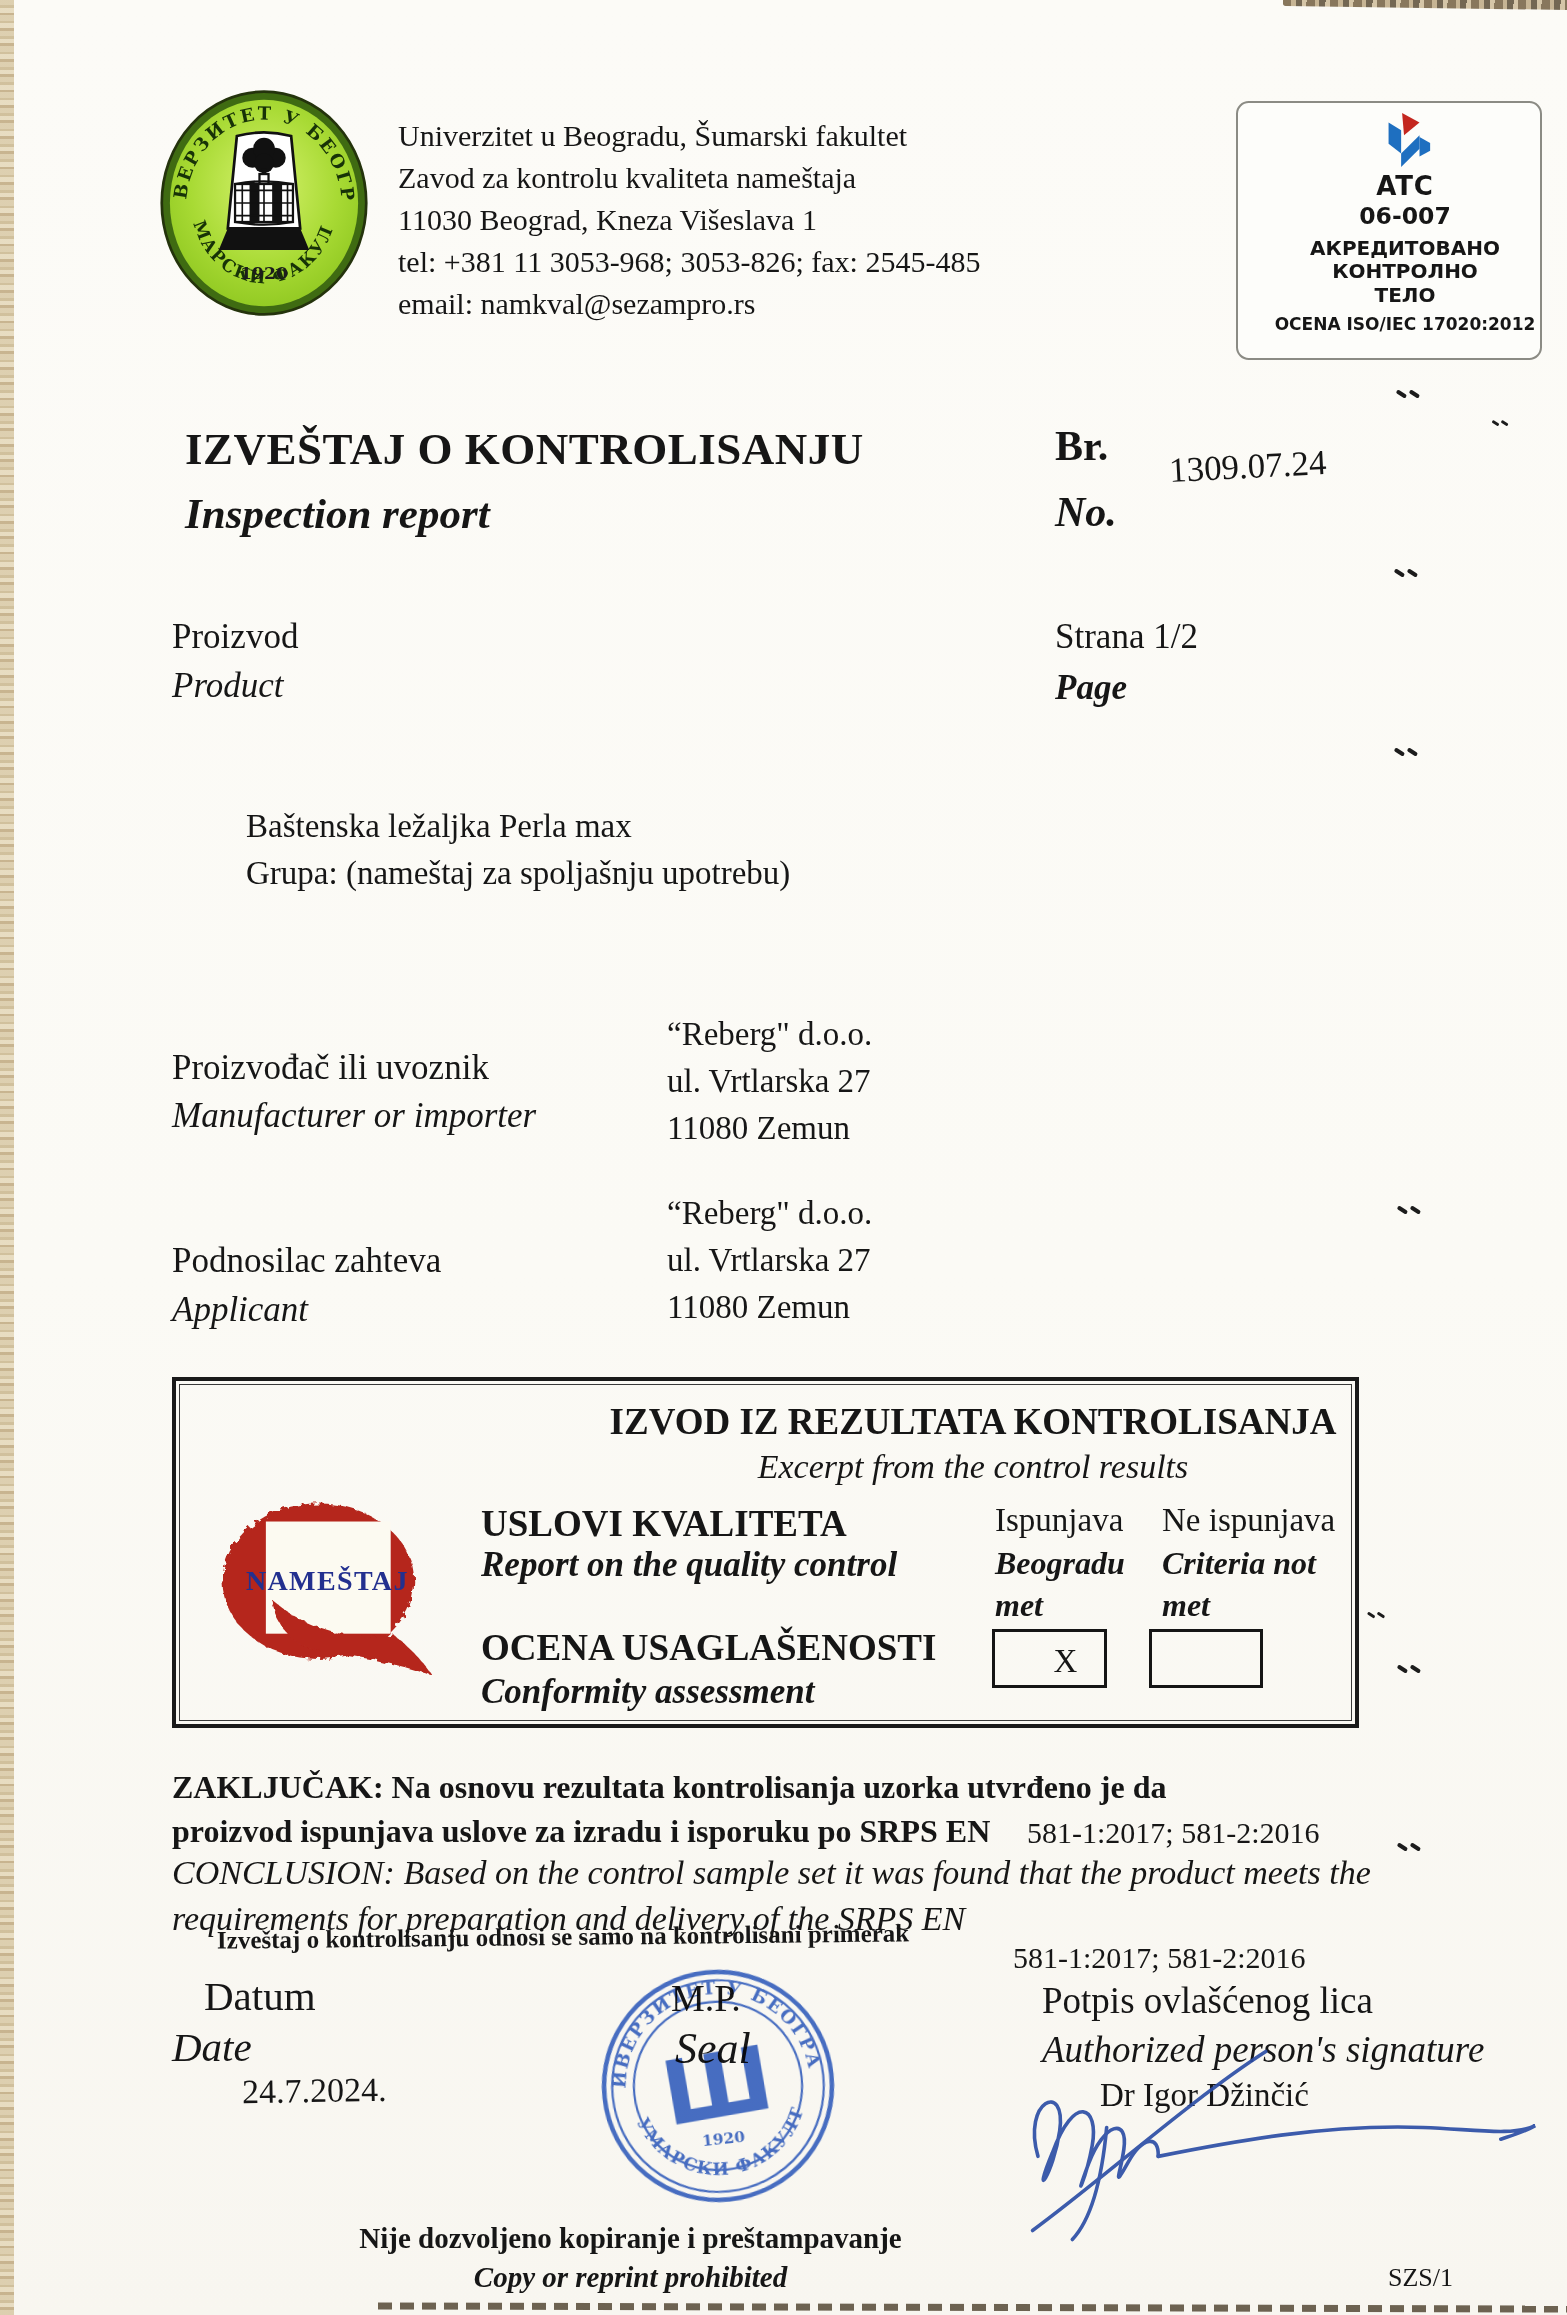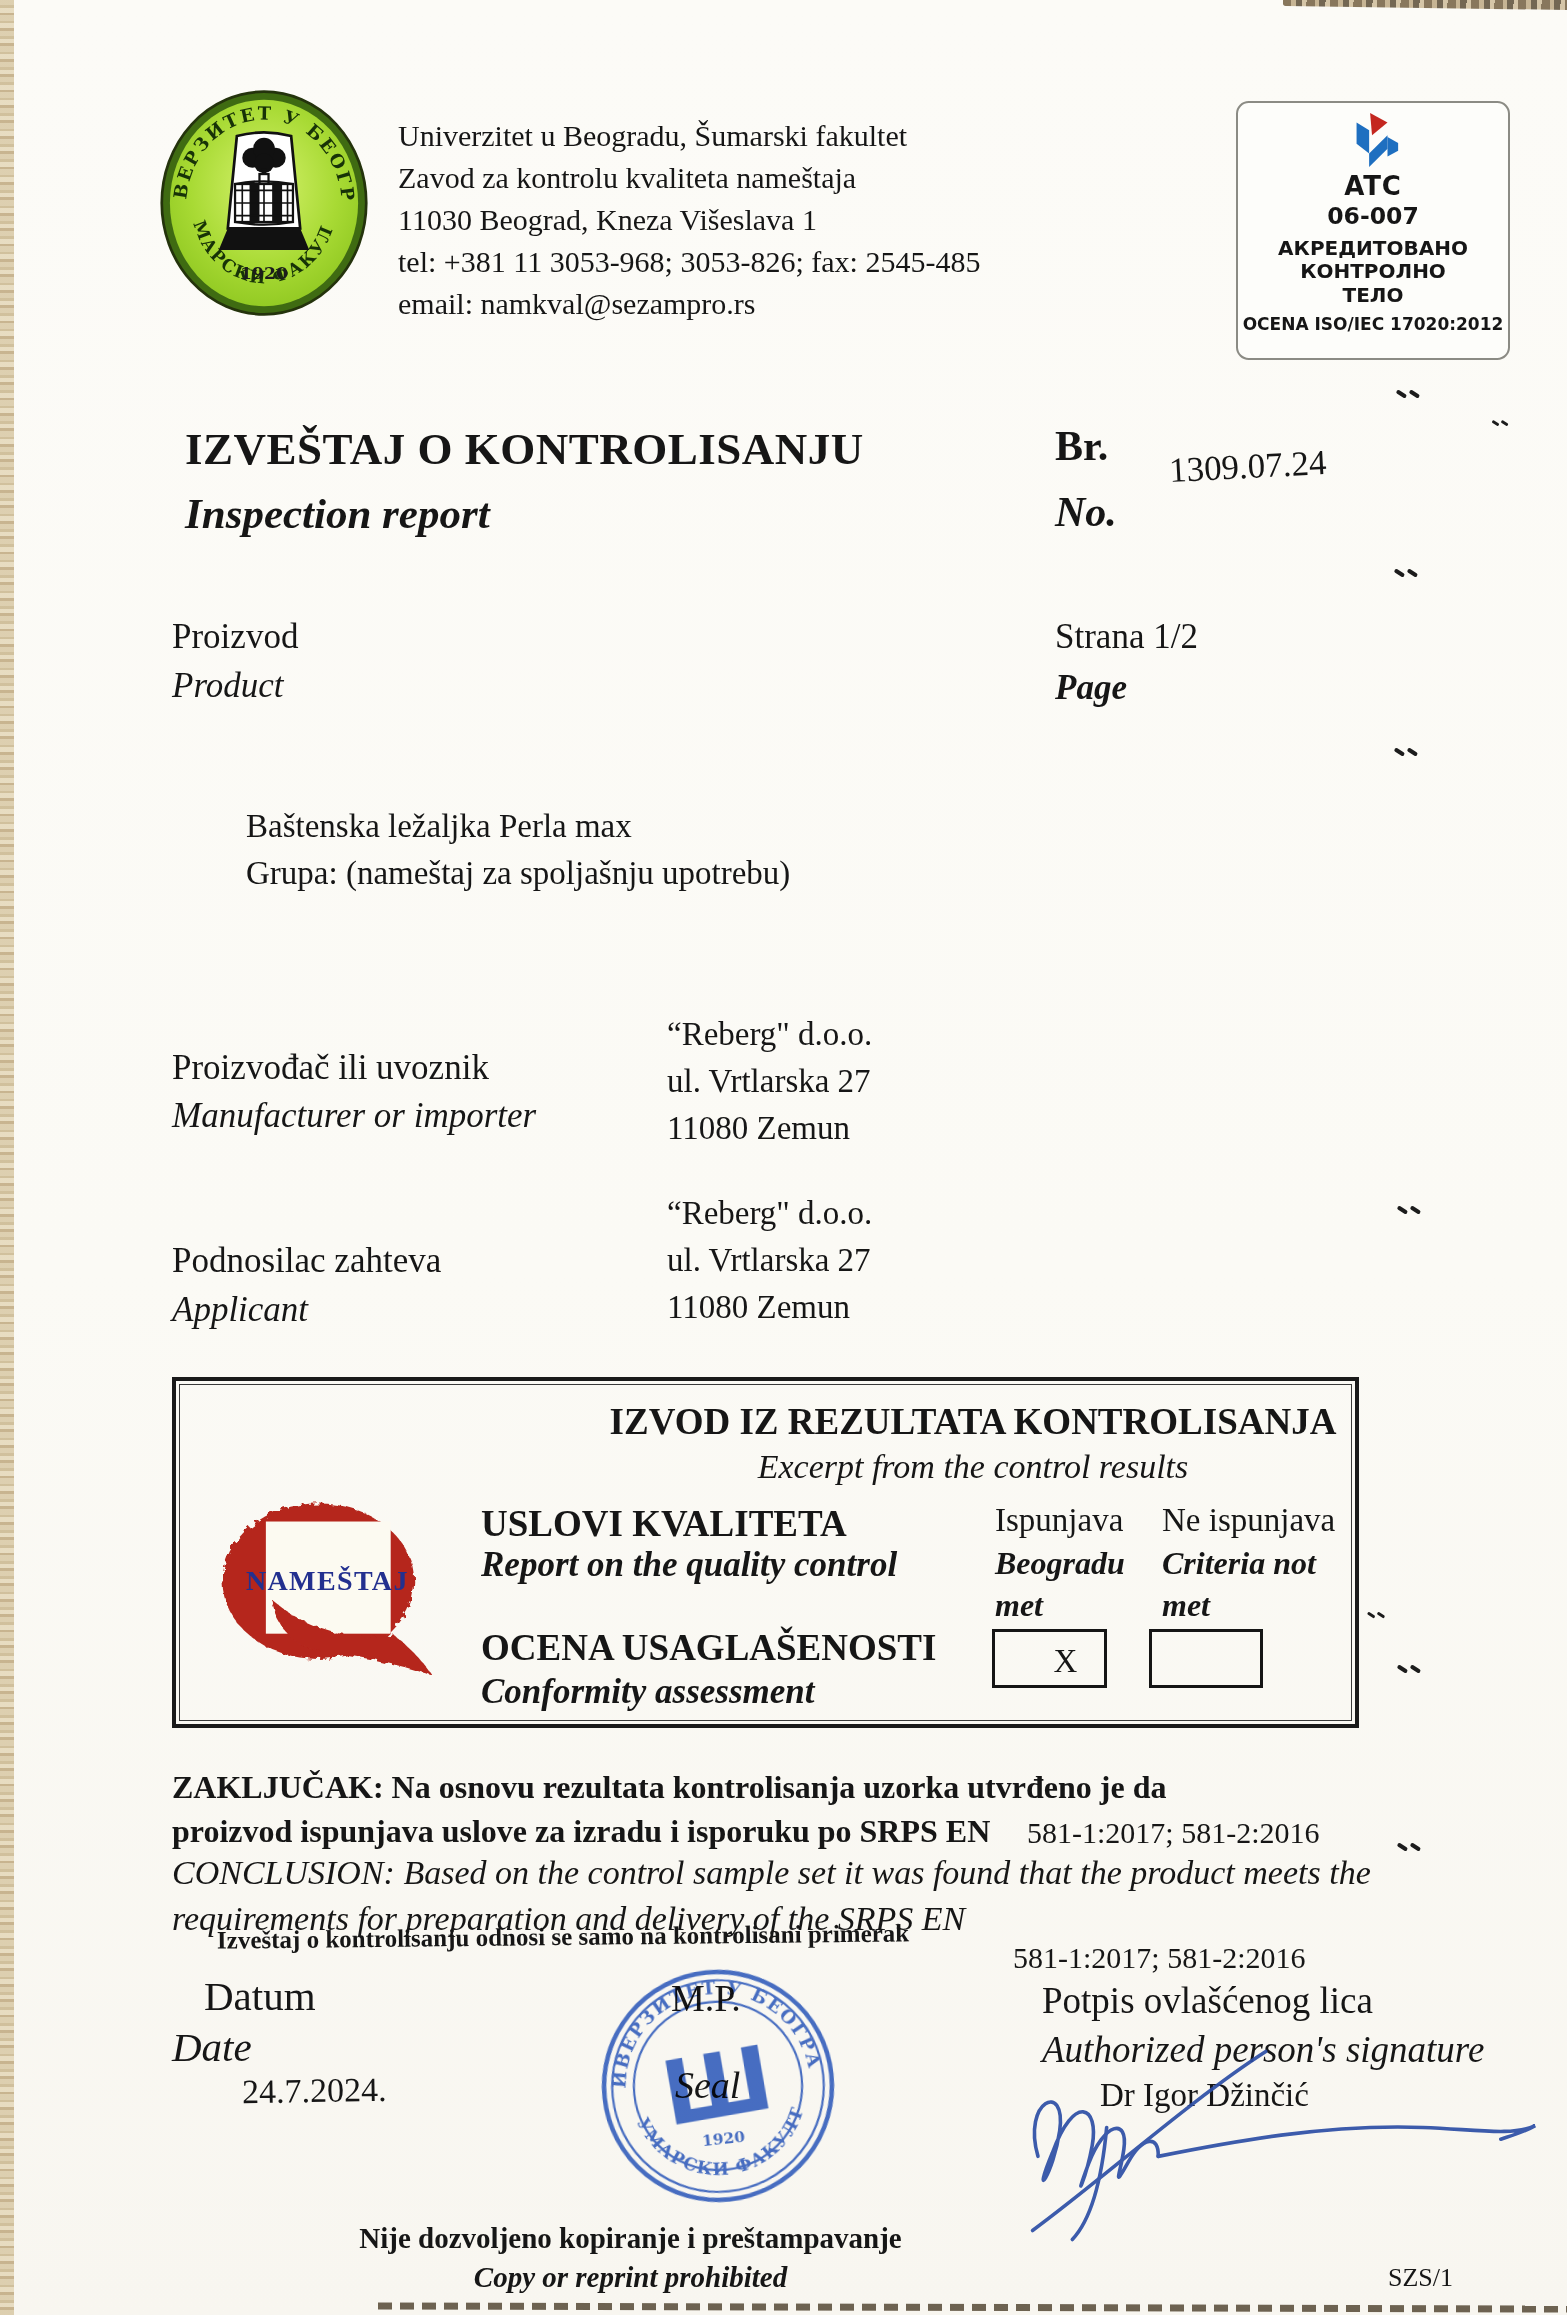--- a/index.html
+++ b/index.html
@@ -33,20 +33,21 @@
   .dmark{position:absolute;width:25px;height:11px;}
   .dmark i{position:absolute;top:2.7px;width:11px;height:3.6px;background:#1c1c1c;transform:rotate(33deg);border-radius:1.8px;display:block;}
   .dmark i:last-child{left:12.7px;}
   
   .org-lines{left:398px;top:115px;font-size:30px;line-height:42px;}
   .atc-card{
     left:1236px;top:101px;width:270px;height:255px;
     background:#fdfdfa;border:2.3px solid #8b8b84;border-radius:12.7px;
     display:flex;flex-direction:column;align-items:center;text-align:center;
     font-family:"DejaVu Sans","Liberation Sans",sans-serif;
+    padding-left:32px;
   }
   .atc-name{font-size:26px;font-weight:bold;letter-spacing:0.9px;margin-top:1.8px;}
   .atc-num{font-size:23.5px;font-weight:bold;margin-top:0.9px;}
   .atc-cyr{font-size:20px;font-weight:bold;line-height:23.5px;margin-top:7.2px;}
   .atc-std{font-size:17px;font-weight:bold;margin-top:6.3px;}
   
   .doc-title{left:185px;top:423px;font-size:45px;font-weight:bold;letter-spacing:0.5px;}
   .doc-title-en{left:185px;top:489px;font-size:43px;font-weight:bold;font-style:italic;}
   .no-sr{left:1055px;top:422px;font-size:42px;font-weight:bold;}
   .no-en{left:1055px;top:488px;font-size:42px;font-weight:bold;font-style:italic;}
@@ -264,21 +265,21 @@
   <div class="abs t c-en" style="left:172px;top:1854px;">CONCLUSION: Based on the control sample set it was found that the product meets the</div>
   <div class="abs t c-en" style="left:172px;top:1900px;">requirements for preparation and delivery of the SRPS EN</div>
   <div class="abs t c-std" style="left:1013px;top:1941px;">581-1:2017; 581-2:2016</div>
   <div class="abs t c-note" style="left:217px;top:1923px;">Izveštaj o kontrolisanju odnosi se samo na kontrolisani primerak</div>
 
   <div class="abs t big" style="left:172px;top:1972px;margin-left:32px;">Datum</div>
   <div class="abs t big it" style="left:172px;top:2023px;">Date</div>
   <div class="abs t" style="left:242px;top:2072px;font-size:34px;transform:rotate(-1deg);">24.7.2024.</div>
 
   <div class="abs t" style="left:671px;top:1976px;font-size:38px;">M.P.</div>
-  <div class="abs t it" style="left:675px;top:2023px;font-size:38px;margin-top:40px;">Seal</div>
+  <div class="abs t it" style="left:675px;top:2023px;font-size:44px;">Seal</div>
 
   <div class="abs stamp-wrap">
     <svg width="246" height="250" viewBox="0 0 272 276">
       <defs>
         <path id="sArcT" d="M 34,138 A 102,102 0 1 1 238,138"></path>
         <path id="sArcB" d="M 44,172 A 98,98 0 0 0 228,172"></path>
         <filter id="inkblur">
             <feGaussianBlur stdDeviation="0.7"></feGaussianBlur>
           </filter>
       </defs>

